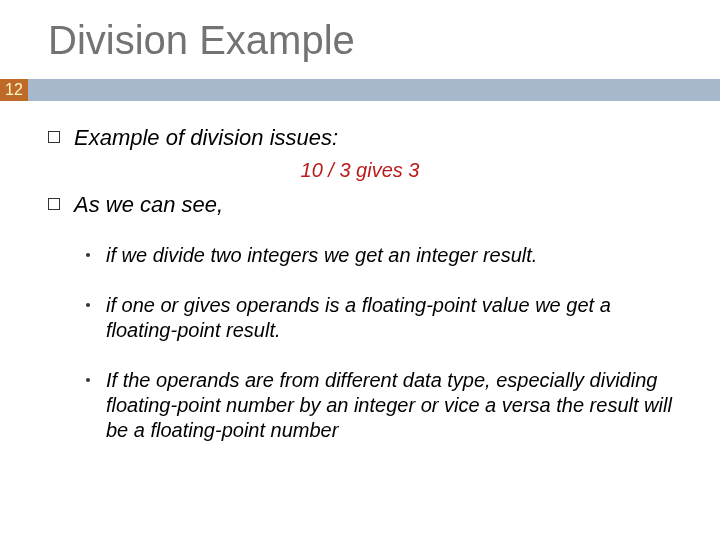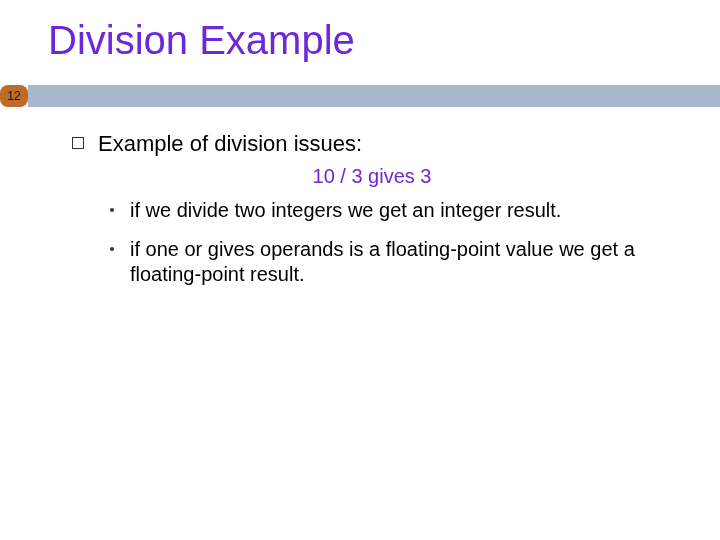--- a/index.html
+++ b/index.html
@@ -1,29 +1,29 @@
 <!DOCTYPE html>
 <html><head>
 <meta charset="utf-8">
 <style>
   * { margin: 0; padding: 0; box-sizing: border-box; }
   html, body { width: 720px; height: 540px; background: #fff; font-family: Arial, Helvetica, sans-serif; color: #000; }
   .slide { width: 720px; height: 540px; position: relative; }
-  .title { font-size: 40px; color: #6d28d9; padding: 18px 0 22px 48px; font-weight: 400; }
+  .title { font-size: 40px; color: #737373; padding: 18px 0 16px 48px; font-weight: 400; }
   .bar-row { display: flex; align-items: stretch; height: 22px; }
-  .page-num { width: 28px; background: #c06a2a; color: #0f172a; font-size: 12px; display: flex; align-items: center; justify-content: center; border-radius: 8px; }
+  .page-num { width: 28px; background: #c06a2a; color: #fef9c3; font-size: 16px; display: flex; align-items: center; justify-content: center; }
   .bar { flex: 1; background: #a8b8cc; }
-  .content { padding: 14px 48px 0 72px; }
+  .content { padding: 14px 48px 0 48px; font-style: italic; }
   .l1 { display: flex; align-items: flex-start; margin: 10px 0 8px 0; }
   .l1 .bullet-box { width: 12px; height: 12px; border: 1px solid #333; margin-top: 6px; margin-right: 14px; flex-shrink: 0; }
   .l1 .text { font-size: 22px; }
   .center-line { text-align: center; font-size: 20px; margin: 6px 0; }
-  .red { color: #6d28d9; }
+  .red { color: #b91c1c; }
   .l2-group { margin-left: 38px; margin-top: 6px; }
-  .l2 { display: flex; align-items: flex-start; margin: 10px 0 14px 0; }
+  .l2 { display: flex; align-items: flex-start; margin: 25px 0 14px 0; }
   .l2 .dot { width: 4px; height: 4px; background: #333; border-radius: 50%; margin-top: 10px; margin-right: 16px; flex-shrink: 0; }
   .l2 .text { font-size: 20px; line-height: 1.25; }
 </style>
 </head>
 <body>
 <div class="slide">
 
   <div class="title">Division Example</div>
 
   <div class="bar-row">
@@ -33,26 +33,34 @@
 
   <div class="content">
 
     <div class="l1">
       <span class="bullet-box"></span>
       <span class="text">Example of division issues:</span>
     </div>
 
     <div class="center-line red">10 / 3  gives  3</div>
 
+    <div class="l1">
+      <span class="bullet-box"></span>
+      <span class="text">As we can see,</span>
+    </div>
 
     <div class="l2-group">
       <div class="l2">
         <span class="dot"></span>
         <span class="text">if we divide two integers we get an integer result.</span>
       </div>
       <div class="l2">
         <span class="dot"></span>
         <span class="text">if one or gives operands is a floating-point value we get a floating-point result.</span>
       </div>
+      <div class="l2">
+        <span class="dot"></span>
+        <span class="text">If the operands are from different data type, especially dividing floating-point number by an integer or vice a versa the result will be a floating-point number</span>
+      </div>
     </div>
 
   </div>
 </div>
 
 </body></html>

